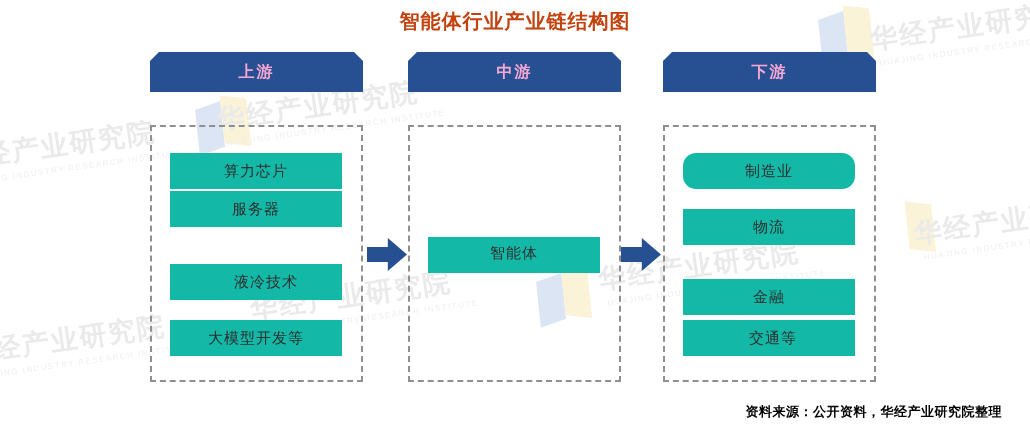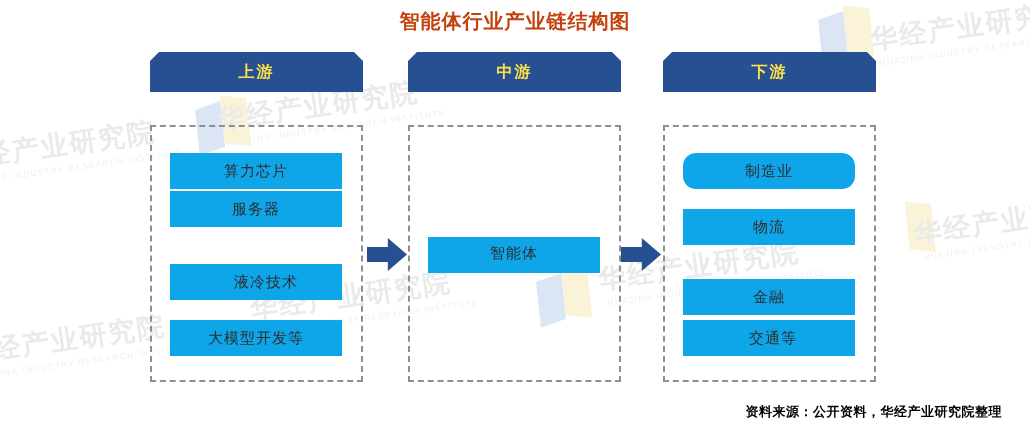--- a/index.html
+++ b/index.html
@@ -88,41 +88,41 @@
     z-index: 1;
     top: 0;
     width: 213px;
     height: 430px;
   }
   .hdr {
     position: absolute;
     top: 52px; left: 0;
     width: 213px; height: 40px;
     background: #265091;
-    color: #fde047;
+    color: #f9a8d4;
     font-size: 16px;
     font-weight: bold;
     letter-spacing: 2px;
     text-align: center;
     line-height: 40px;
     clip-path: polygon(9px 0, calc(100% - 9px) 0, 100% 9px, 100% 100%, 0 100%, 0 9px);
   }
   .dashed-box {
     position: absolute;
     top: 125px; left: 0;
     width: 213px; height: 257px;
     border: 2px dashed #8f8f8f;
     background: transparent;
   }
   .item {
     position: absolute;
     left: 18px;
     width: 172px;
     height: 36px;
-    background: #0ea5e9;
+    background: #14b8a6;
     color: #2e2e2e;
     font-size: 15px;
     text-align: center;
     line-height: 36px;
     letter-spacing: 1px;
   }
 
   
   .arrow {
     position: absolute;

